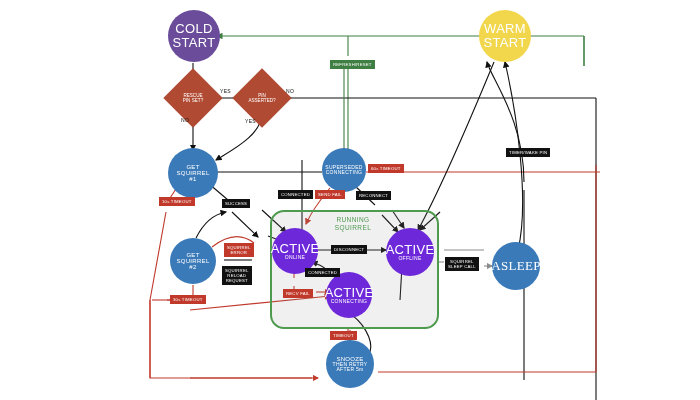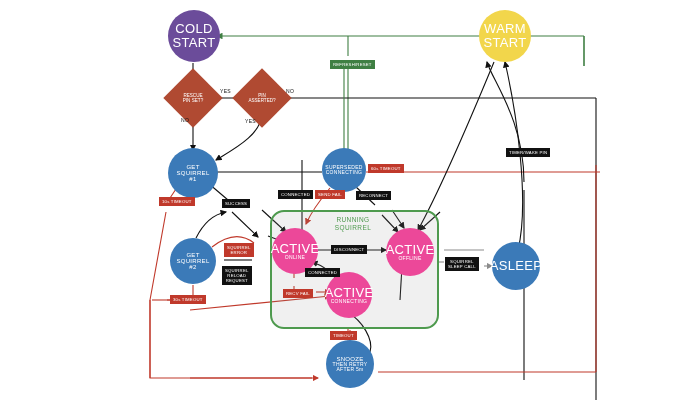--- a/index.html
+++ b/index.html
@@ -12,21 +12,21 @@
   .node{position:absolute;border-radius:50%;display:flex;flex-direction:column;
         align-items:center;justify-content:center;text-align:center;color:#fff;
         line-height:1.05;letter-spacing:.3px;}
   .node .l1{font-size:13px;}
   .node .l2{font-size:6px;}
   .node .l3{font-size:5px;}
 
   .n-purple{background:#6b4c9a;}
   .n-yellow{background:#f2d64b;}
   .n-blue{background:#3b7ab8;}
-  .n-green{background:#ec4899;}
+  .n-green{background:#6d28d9;}
 
   
   .diamond{position:absolute;background:#b04a32;transform:rotate(45deg);}
   .diamond .dtxt{position:absolute;left:50%;top:50%;
         transform:translate(-50%,-50%) rotate(-45deg);
         width:60px;text-align:center;color:#fff;font-size:4.6px;line-height:1.15;}
 
   
   .lbl{position:absolute;color:#fff;font-size:4.3px;line-height:1.2;
        padding:2px 3px;text-align:center;letter-spacing:.2px;white-space:pre-line;}
@@ -174,21 +174,21 @@
   <div class="node n-green" style="left:386px;top:228px;width:48px;height:48px;">
     <span class="l1">ACTIVE</span>
     <span class="l3">OFFLINE</span>
   </div>
 
   <div class="node n-green" style="left:326px;top:272px;width:46px;height:46px;">
     <span class="l1">ACTIVE</span>
     <span class="l3">CONNECTING</span>
   </div>
 
-  <div class="node n-blue" style="left:492px;top:242px;width:48px;height:48px;">
+  <div class="node n-blue" style="left:492px;top:242px;width:48px;height:48px;font-family:Liberation Serif, serif;">
     <span class="l1">ASLEEP</span>
   </div>
 
   <div class="node n-blue" style="left:326px;top:340px;width:48px;height:48px;">
     <span class="l2">SNOOZE</span>
     <span class="l3">THEN RETRY</span>
     <span class="l3">AFTER 5m</span>
   </div>
 
   <div class="diamond" style="left:172px;top:77px;width:42px;height:42px;">

